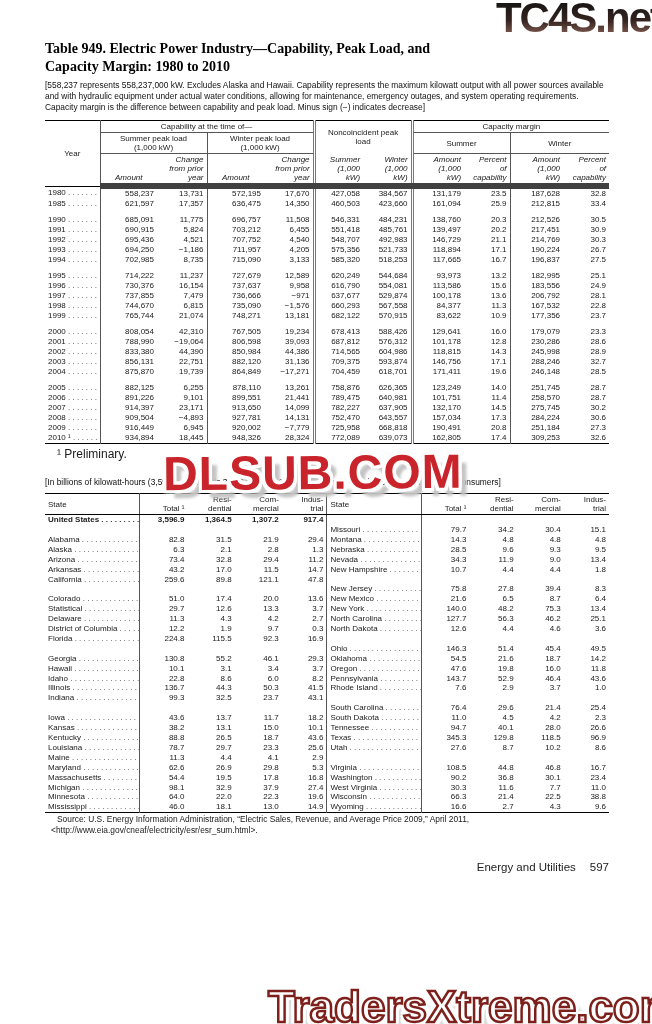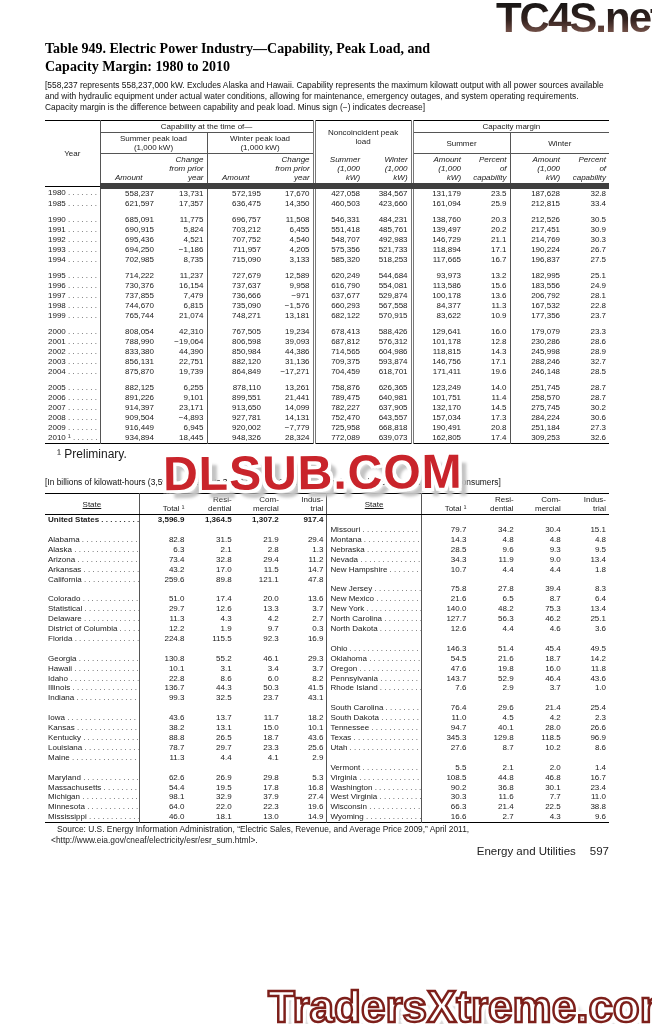--- a/index.html
+++ b/index.html
@@ -35,31 +35,31 @@
   
   .leader{overflow:hidden;white-space:nowrap;}
   .leader::after{content:" . . . . . . . . . . . . . . . . . . . . . . .";color:#333;}
 
   
   .sec950{position:relative;margin-top:16px;}
   .t950-title{font-family:"Liberation Serif",serif;font-weight:bold;font-size:14px;color:#000;display:flex;align-items:baseline;}
   .title-gap{display:inline-block;width:232px;}
   .t950{margin-top:5px;font-size:8px;border-top:1.2px solid #000;border-bottom:1.2px solid #000;}
   .t950 th{font-weight:normal;font-size:8px;padding:1px 3px;white-space:pre-line;vertical-align:bottom;text-align:right;border-bottom:1.2px solid #000;}
-  .t950 th.h-state{text-align:center;vertical-align:middle;text-decoration:underline;}
+  .t950 th.h-state{text-align:left;vertical-align:middle;}
   .t950 td{padding:0 3px;height:9.9px;line-height:9.9px;font-size:8px;}
   .t950 .num{text-align:right;white-space:nowrap;}
   .t950 .state{text-align:left;}
   .t950 .bold-row td{font-weight:bold;}
   .t950 td:nth-child(2),.t950 th:nth-child(2){border-left:1px solid #555;}
   .t950 td:nth-child(6),.t950 th:nth-child(6){border-left:1px solid #555;}
   .t950 td:nth-child(7),.t950 th:nth-child(7){border-left:1px solid #555;}
 
   
-  .footer-right{text-align:right;font-size:11.5px;color:#222;}
+  .footer-right{margin-top:26px;text-align:right;font-size:11.5px;color:#222;}
   .footer-right .pgnum{margin-left:14px;}
   .footer-left{margin-top:7px;font-size:9px;color:#222;}
 
   
   .wm-tc4s{position:absolute;top:-6px;right:-10px;font-size:42px;font-weight:bold;letter-spacing:-2px;
     font-family:"Liberation Sans",sans-serif;
     background:linear-gradient(180deg,#151515 15%,#35231f 55%,#a5766a 100%);
     -webkit-background-clip:text;background-clip:text;color:transparent;}
   .wm-dlsub{position:absolute;top:-32px;left:118px;font-size:48px;font-weight:900;letter-spacing:1px;
     font-family:"Liberation Sans",sans-serif;color:#c9242b;transform:rotate(-0.5deg);
@@ -837,32 +837,20 @@
               <td class="num">4.4</td>
               <td class="num">4.1</td>
               <td class="num">2.9</td>
               <td class="state"></td>
               <td class="num"></td>
               <td class="num"></td>
               <td class="num"></td>
               <td class="num"></td>
             </tr>
             <tr>
-              <td class="state"></td>
-              <td class="num"></td>
-              <td class="num"></td>
-              <td class="num"></td>
-              <td class="num"></td>
-              <td class="state leader">Vermont</td>
-              <td class="num">5.5</td>
-              <td class="num">2.1</td>
-              <td class="num">2.0</td>
-              <td class="num">1.4</td>
-            </tr>
-            <tr>
               <td class="state leader">Maryland</td>
               <td class="num">62.6</td>
               <td class="num">26.9</td>
               <td class="num">29.8</td>
               <td class="num">5.3</td>
               <td class="state leader">Virginia</td>
               <td class="num">108.5</td>
               <td class="num">44.8</td>
               <td class="num">46.8</td>
               <td class="num">16.7</td>

